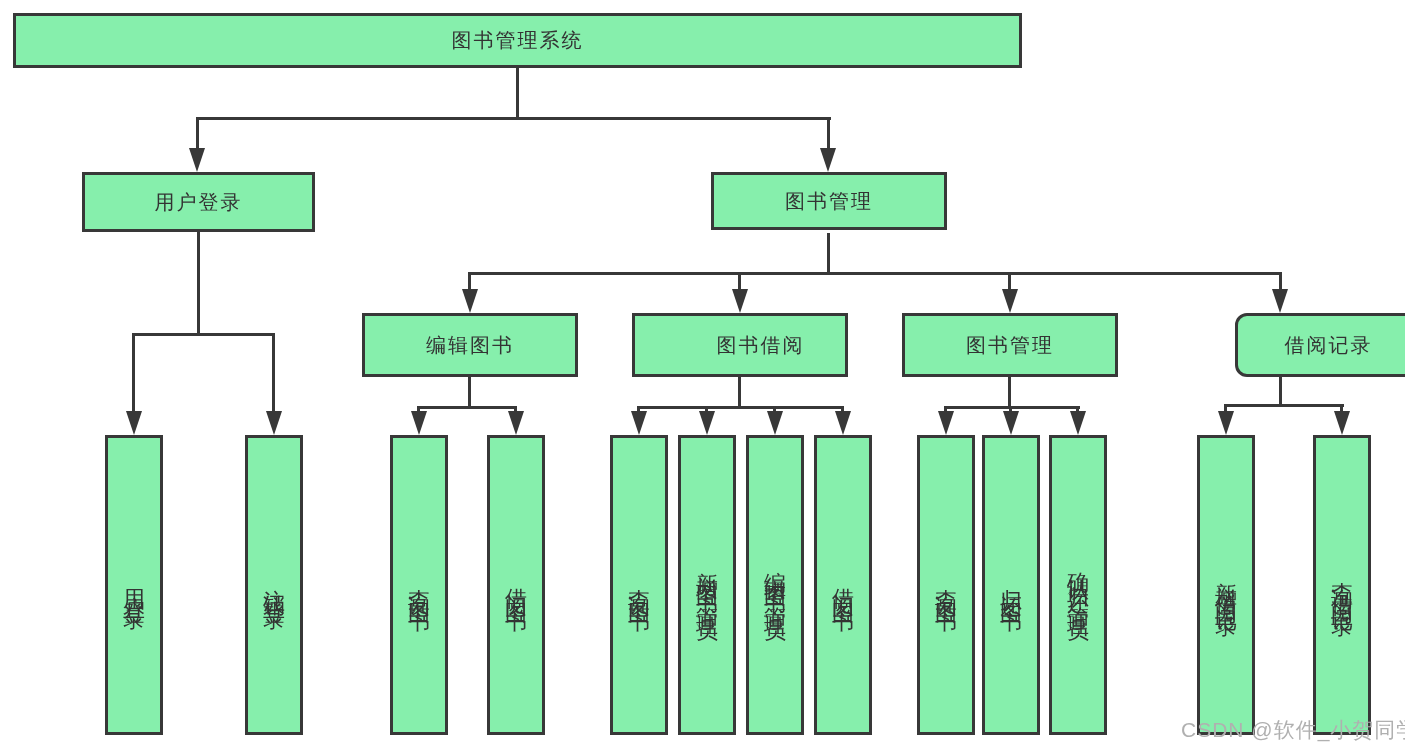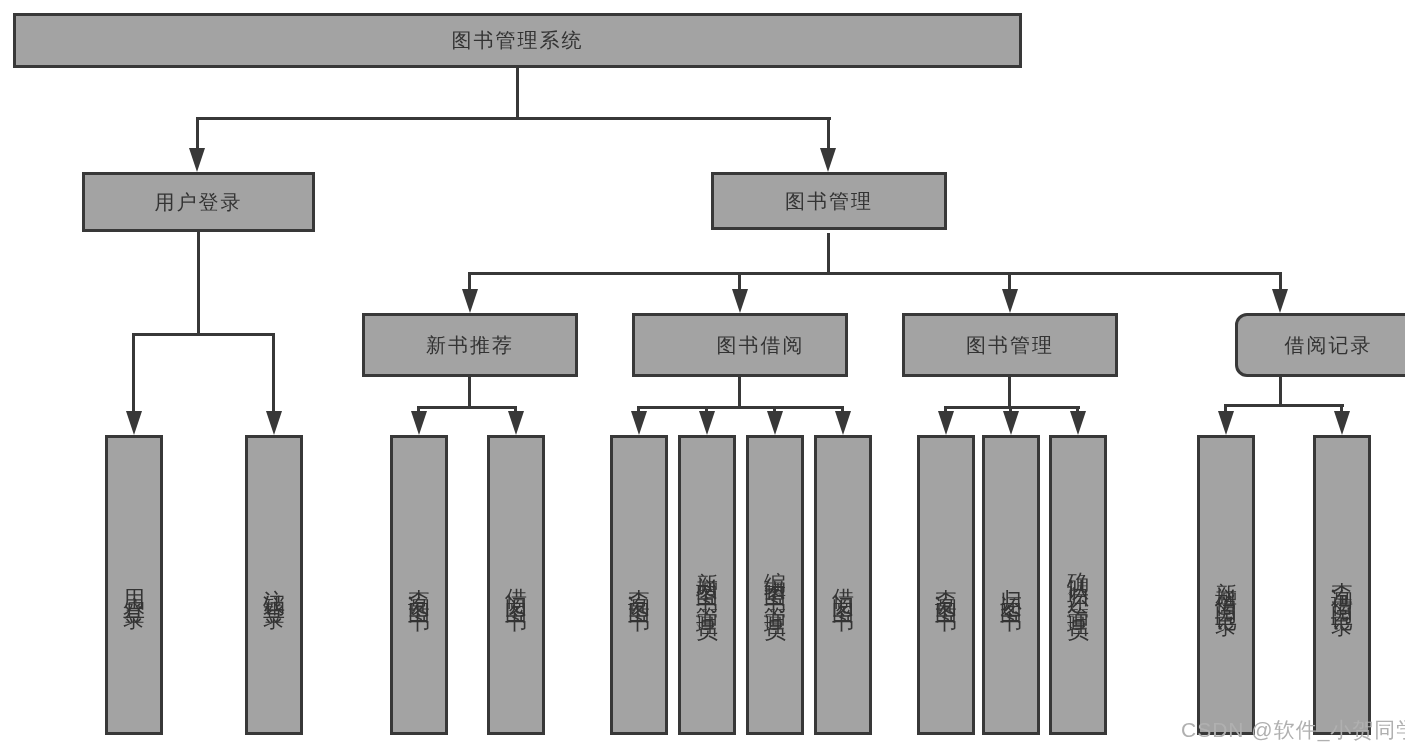--- a/index.html
+++ b/index.html
@@ -7,21 +7,21 @@
     position:relative;
     width:1405px;height:747px;
     background:#ffffff;
     font-family:"Liberation Sans","DejaVu Sans",sans-serif;
     overflow:hidden;
   }
   .box{
     position:absolute;
     box-sizing:border-box;
     border:3px solid #383838;
-    background:#a3a3a3;
+    background:#86efac;
     display:flex;
     align-items:center;
     justify-content:center;
     color:#333333;
   }
   .box-h{font-size:20px;letter-spacing:2px;}
   .box-v{font-size:22px;}
   .box-v .vtext{
     writing-mode:vertical-rl;
     text-orientation:mixed;
@@ -83,21 +83,21 @@
   <div class="vline" style="left:468px;top:272px;height:17px;"></div>
   <div class="arrow" style="left:462px;top:289px;"></div>
   <div class="vline" style="left:738px;top:272px;height:17px;"></div>
   <div class="arrow" style="left:732px;top:289px;"></div>
   <div class="vline" style="left:1008px;top:272px;height:17px;"></div>
   <div class="arrow" style="left:1002px;top:289px;"></div>
   <div class="vline" style="left:1279px;top:272px;height:17px;"></div>
   <div class="arrow" style="left:1272px;top:289px;"></div>
 
   <div class="box box-h" style="left:362px;top:313px;width:216px;height:64px;">
-    <span>新书推荐</span>
+    <span>编辑图书</span>
   </div>
   <div class="box box-h" style="left:632px;top:313px;width:216px;height:64px;padding-left:41px;">
     <span>图书借阅</span>
   </div>
   <div class="box box-h" style="left:902px;top:313px;width:216px;height:64px;">
     <span>图书管理</span>
   </div>
   <div class="box box-h" style="left:1235px;top:313px;width:187px;height:64px;border-radius:12px;">
     <span>借阅记录</span>
   </div>

